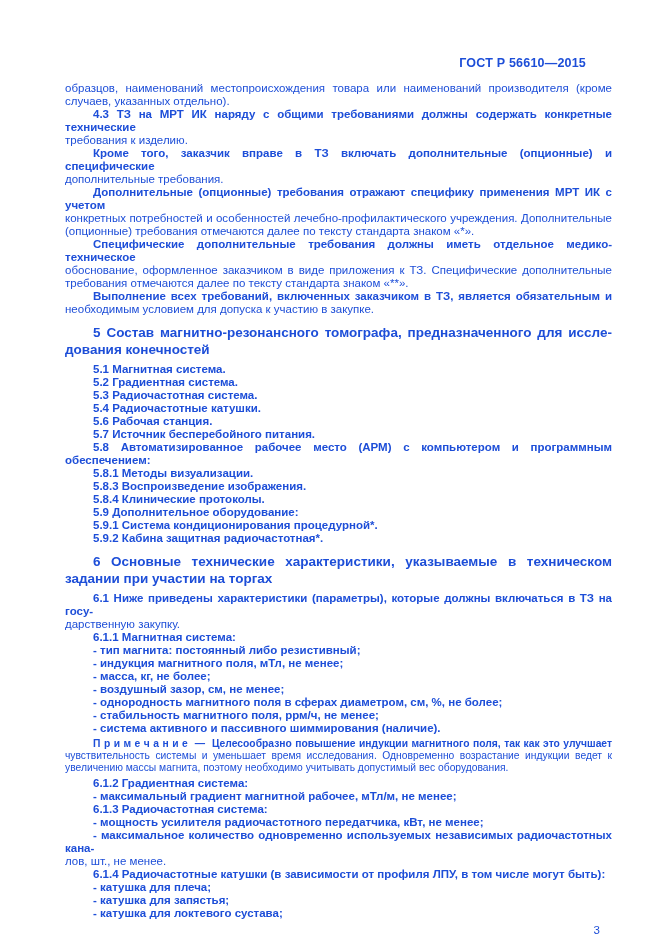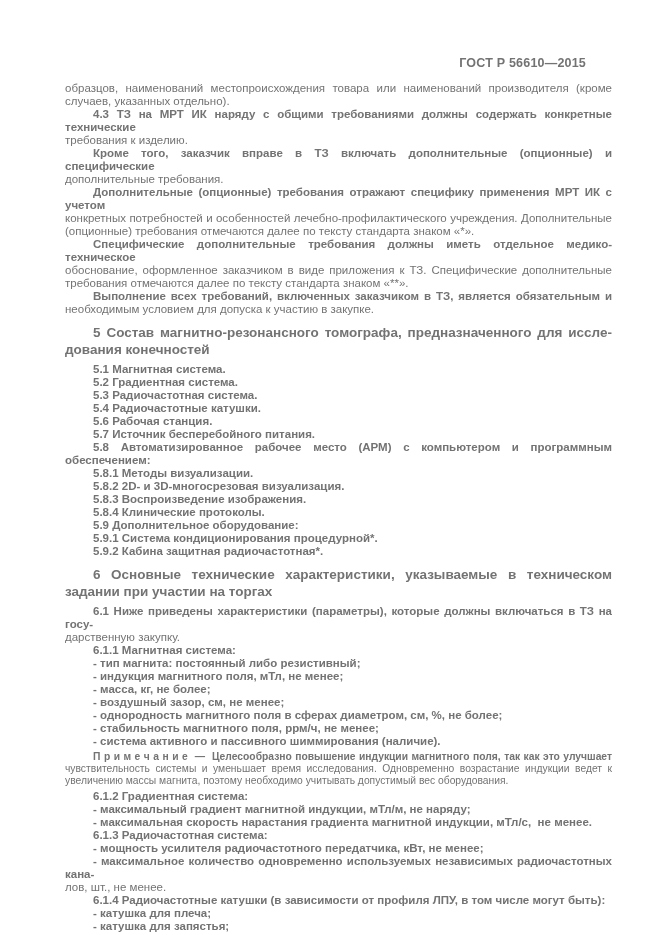--- a/index.html
+++ b/index.html
@@ -48,21 +48,21 @@
     text-align: right;
     font-size: 11.5px;
     line-height: 13px;
     margin-top: 4px;
     padding-right: 12px;
   }
 </style>
 </head>
 <body style="background: rgb(255, 255, 255);">
 
-<div class="page" style="color: #737373;">
+<div class="page" style="color: #1d4ed8;">
   <div class="running-header">ГОСТ Р 56610—2015</div>
 
   <div class="doc-body" id="doc-body">
       <div class="blk p">
         <div class="ln">образцов, наименований местопроисхождения товара или наименований производителя (кроме</div>
         <div class="ln last">случаев, указанных отдельно).</div>
       </div>
       <div class="blk p">
         <div class="ln first">4.3 ТЗ на МРТ ИК наряду с общими требованиями должны содержать конкретные технические</div>
         <div class="ln last">требования к изделию.</div>
@@ -105,23 +105,20 @@
         <div class="ln first last">5.6 Рабочая станция.</div>
       </div>
       <div class="blk li">
         <div class="ln first last">5.7 Источник бесперебойного питания.</div>
       </div>
       <div class="blk li">
         <div class="ln first last">5.8 Автоматизированное рабочее место (АРМ) с компьютером и программным обеспечением:</div>
       </div>
       <div class="blk li">
         <div class="ln first last">5.8.1 Методы визуализации.</div>
-      </div>
-      <div class="blk li">
-        <div class="ln first last">5.8.2 2D- и 3D-многосрезовая визуализация.</div>
       </div>
       <div class="blk li">
         <div class="ln first last">5.8.3 Воспроизведение изображения.</div>
       </div>
       <div class="blk li">
         <div class="ln first last">5.8.4 Клинические протоколы.</div>
       </div>
       <div class="blk li">
         <div class="ln first last">5.9 Дополнительное оборудование:</div>
       </div>
@@ -165,24 +162,21 @@
       </div>
       <div class="blk note">
         <div class="ln first">П р и м е ч а н и е  —  Целесообразно повышение индукции магнитного поля, так как это улучшает</div>
         <div class="ln">чувствительность системы и уменьшает время исследования. Одновременно возрастание индукции ведет к</div>
         <div class="ln last">увеличению массы магнита, поэтому необходимо учитывать допустимый вес оборудования.</div>
       </div>
       <div class="blk li">
         <div class="ln first last">6.1.2 Градиентная система:</div>
       </div>
       <div class="blk li">
-        <div class="ln first last">- максимальный градиент магнитной индукции, мТл/м, не наряду;</div>
-      </div>
-      <div class="blk li">
-        <div class="ln first last">- максимальная скорость нарастания градиента магнитной индукции, мТл/с,  не менее.</div>
+        <div class="ln first last">- максимальный градиент магнитной рабочее, мТл/м, не менее;</div>
       </div>
       <div class="blk li">
         <div class="ln first last">6.1.3 Радиочастотная система:</div>
       </div>
       <div class="blk li">
         <div class="ln first last">- мощность усилителя радиочастотного передатчика, кВт, не менее;</div>
       </div>
       <div class="blk p">
         <div class="ln first">- максимальное количество одновременно используемых независимых радиочастотных кана-</div>
         <div class="ln last">лов, шт., не менее.</div>

